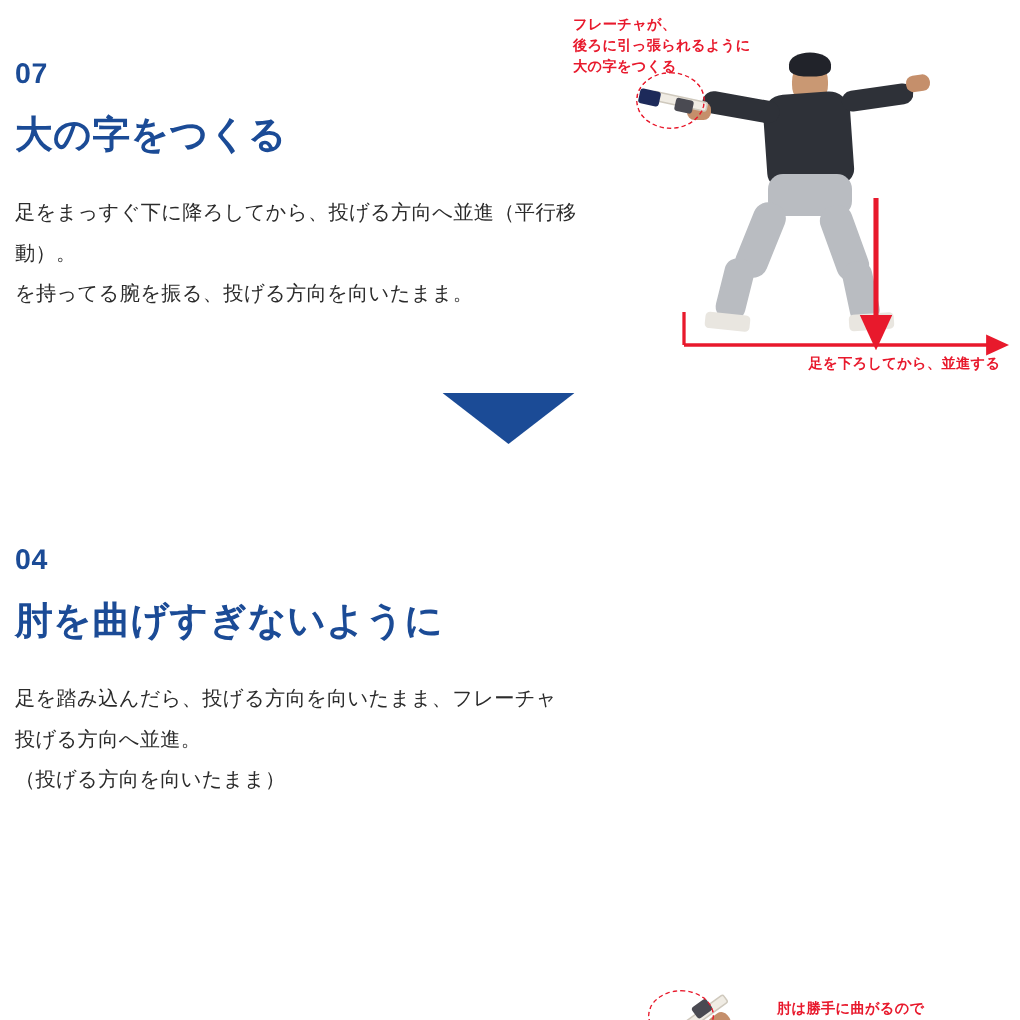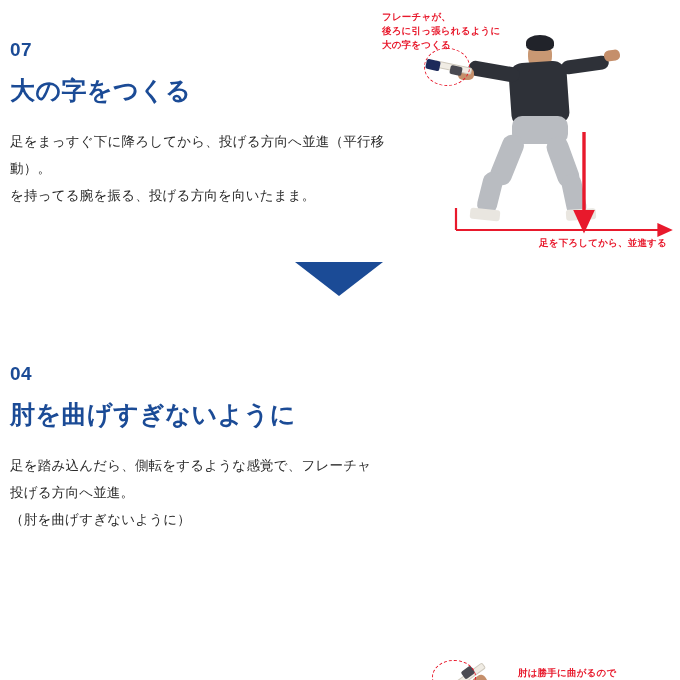--- a/index.html
+++ b/index.html
@@ -193,23 +193,23 @@
       <polygon points="0,0 88,0 44,34" fill="#1b4b96"></polygon>
     </svg>
   </div>
 
   <div class="section" id="section-04">
 
     <div class="text-col" style="top:34px;">
       <div class="step-num">04</div>
       <div class="step-title">肘を曲げすぎないように</div>
       <div class="step-body">
-        <p>足を踏み込んだら、側転をするような感覚で、フレーチャ</p>
+        <p>足を踏み込んだら、投げる方向を向いたまま、フレーチャ</p>
         <p>投げる方向へ並進。</p>
-        <p>（肘を曲げすぎないように）</p>
+        <p>（投げる方向を向いたまま）</p>
       </div>
     </div>
 
     <div class="photo" id="photo-04">
 
       <div class="ann" style="left:142px; top:14px; width:150px;">肘は勝手に曲がるので
 あまり意識をしない</div>
 
       <div class="figure">
 

